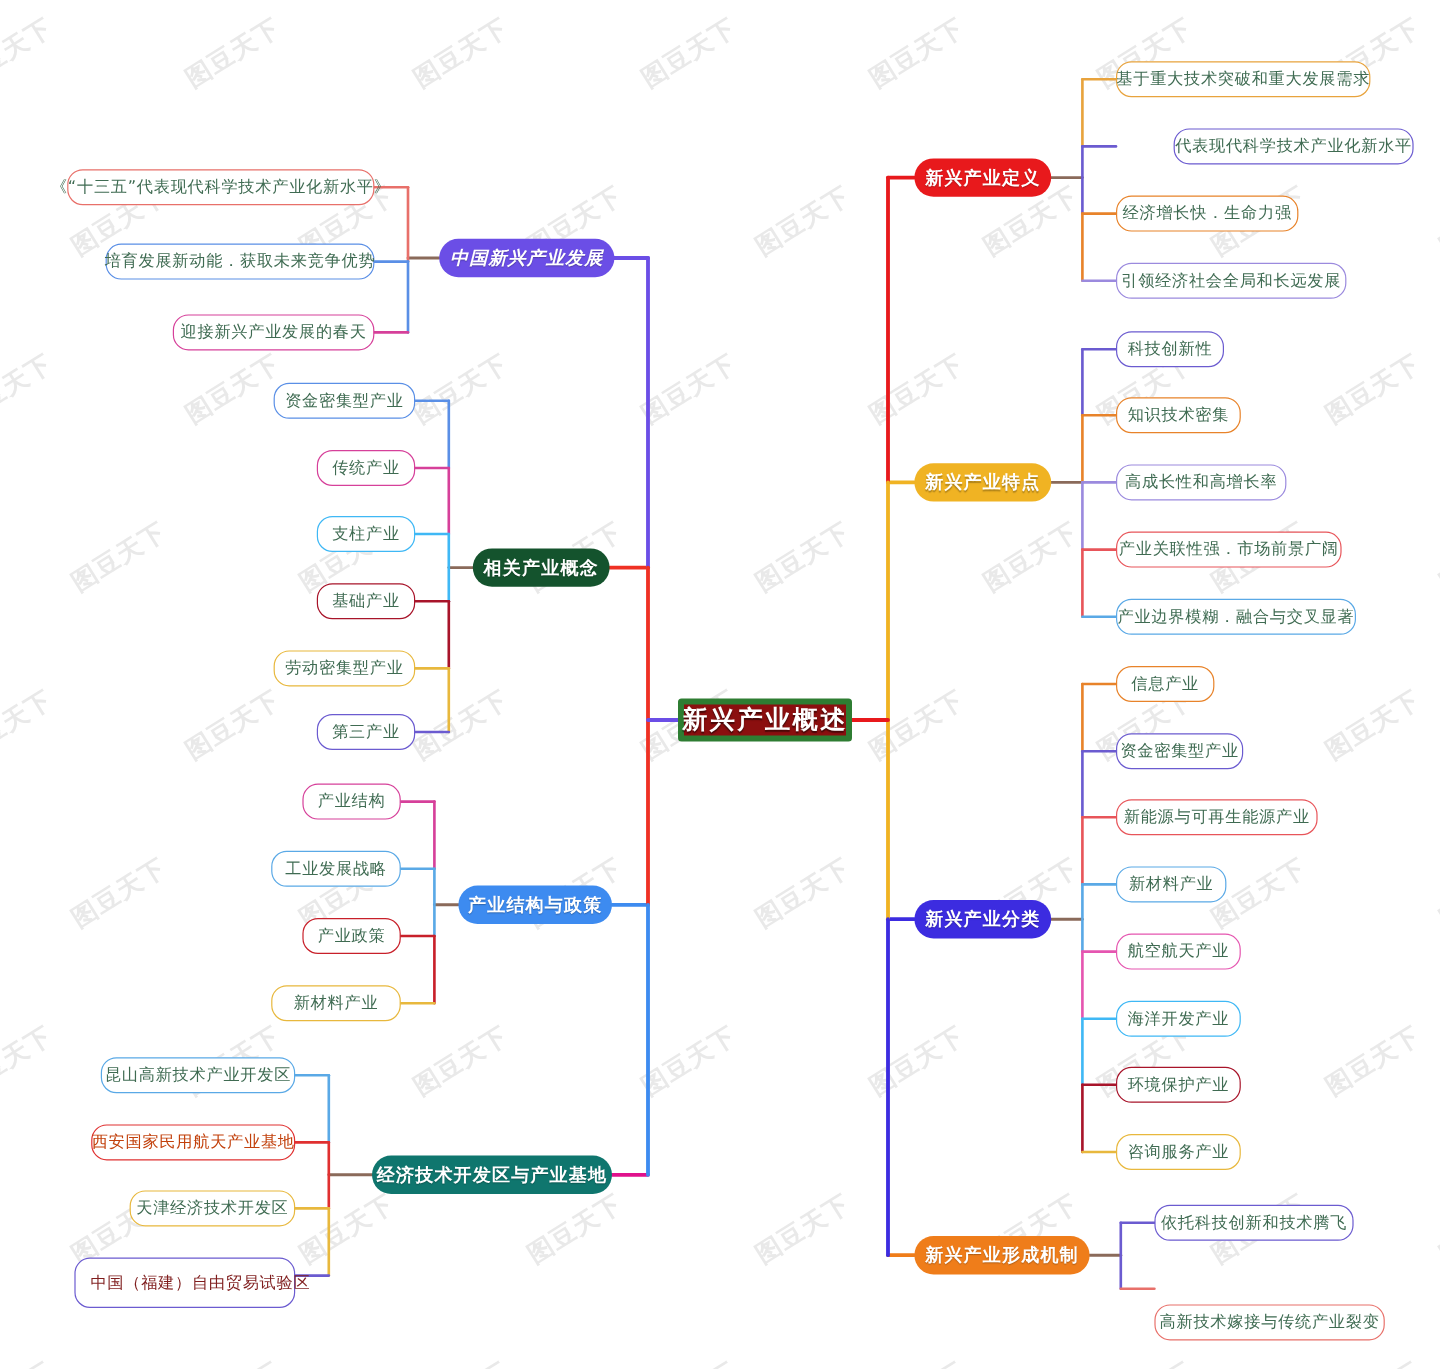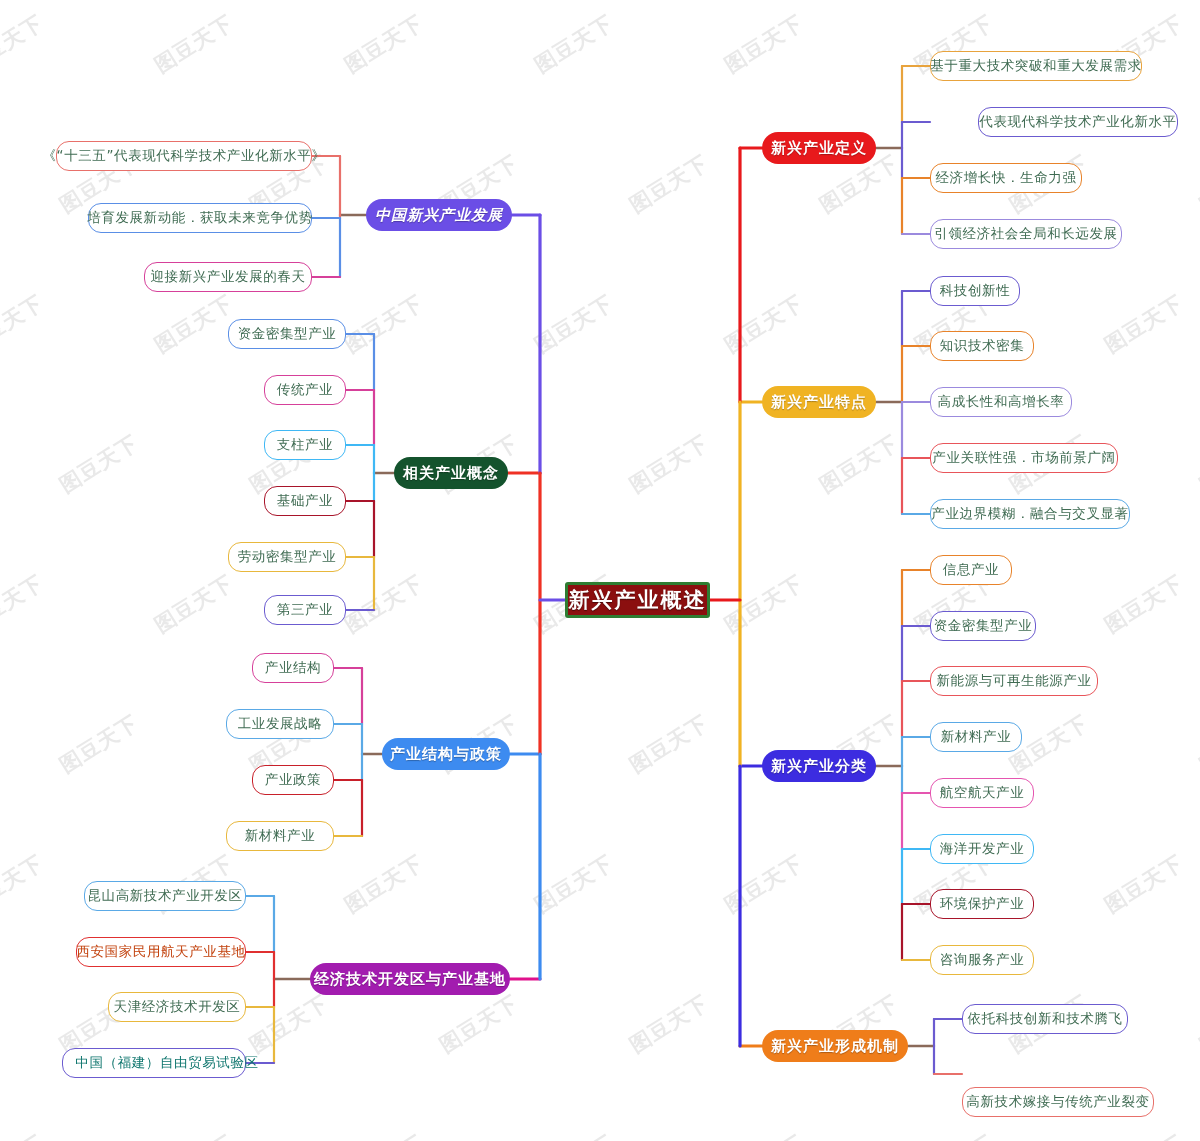--- a/index.html
+++ b/index.html
@@ -23,21 +23,21 @@
   #wires path{fill:none;stroke-linecap:round;stroke-linejoin:round;}
 
   
   .node{
     position:absolute;z-index:3;box-sizing:border-box;
     display:flex;align-items:center;justify-content:center;
     white-space:nowrap;
   }
   
   .root{
-    background:#8b0f0f;border:3px solid #d946ef;border-radius:3px;
+    background:#8b0f0f;border:5px solid #d946ef;border-radius:3px;
     color:#ffffff;font-size:21px;font-weight:bold;letter-spacing:2px;
     padding:0 14px;
     text-shadow:0 1px 1px rgba(0,0,0,.5);
   }
   
   .branch{
     border-radius:16px;color:#ffffff;font-size:15px;font-weight:bold;
     letter-spacing:1px;padding:0 14px;
     text-shadow:0 1px 1px rgba(0,0,0,.28);
   }
@@ -244,19 +244,19 @@
       <div class="node leaf" style="left: 264px; top: 375px; width: 82px; height: 30px; border-color: rgb(214, 64, 154); color: rgb(63, 107, 82);">传统产业</div>
       <div class="node leaf" style="left: 264px; top: 430px; width: 82px; height: 30px; border-color: rgb(63, 184, 245); color: rgb(63, 107, 82);">支柱产业</div>
       <div class="node leaf" style="left: 264px; top: 486px; width: 82px; height: 30px; border-color: rgb(168, 20, 42); color: rgb(63, 107, 82);">基础产业</div>
       <div class="node leaf" style="left: 228px; top: 542px; width: 118px; height: 30px; border-color: rgb(232, 184, 61); color: rgb(63, 107, 82);">劳动密集型产业</div>
       <div class="node leaf" style="left: 264px; top: 595px; width: 82px; height: 30px; border-color: rgb(107, 91, 208); color: rgb(63, 107, 82);">第三产业</div>
       <div class="node branch" style="left: 382px; top: 738px; width: 128px; height: 32px; background: rgb(61, 139, 240);">产业结构与政策</div>
       <div class="node leaf" style="left: 252px; top: 653px; width: 82px; height: 30px; border-color: rgb(214, 64, 154); color: rgb(63, 107, 82);">产业结构</div>
       <div class="node leaf" style="left: 226px; top: 709px; width: 108px; height: 30px; border-color: rgb(90, 169, 230); color: rgb(63, 107, 82);">工业发展战略</div>
       <div class="node leaf" style="left: 252px; top: 765px; width: 82px; height: 30px; border-color: rgb(200, 32, 42); color: rgb(63, 107, 82);">产业政策</div>
       <div class="node leaf" style="left: 226px; top: 821px; width: 108px; height: 30px; border-color: rgb(232, 184, 61); color: rgb(63, 107, 82);">新材料产业</div>
-      <div class="node branch" style="left: 310px; top: 963px; width: 200px; height: 32px; background: #a21caf;">经济技术开发区与产业基地</div>
+      <div class="node branch" style="left: 310px; top: 963px; width: 200px; height: 32px; background: #0f766e;">经济技术开发区与产业基地</div>
       <div class="node leaf" style="left: 84px; top: 881px; width: 162px; height: 30px; border-color: rgb(90, 169, 230); color: rgb(63, 107, 82);">昆山高新技术产业开发区</div>
       <div class="node leaf" style="left: 76px; top: 937px; width: 170px; height: 30px; border-color: rgb(224, 48, 48); color: #c2410c;">西安国家民用航天产业基地</div>
       <div class="node leaf" style="left: 108px; top: 992px; width: 138px; height: 30px; border-color: rgb(232, 184, 61); color: rgb(63, 107, 82); text-align: center;">天津经济技术开发区</div>
-      <div class="node leaf" style="left: 62px; top: 1048px; width: 184px; height: 30px; border-color: rgb(107, 91, 208); color: #0f766e; padding-left: 38px;">中国（福建）自由贸易试验区</div>
+      <div class="node leaf" style="left: 62px; top: 1048px; width: 184px; height: 42px; border-color: rgb(107, 91, 208); color: #7f1d1d; padding-left: 38px;">中国（福建）自由贸易试验区</div>
     </div>
 </div>
 
 </body></html>

